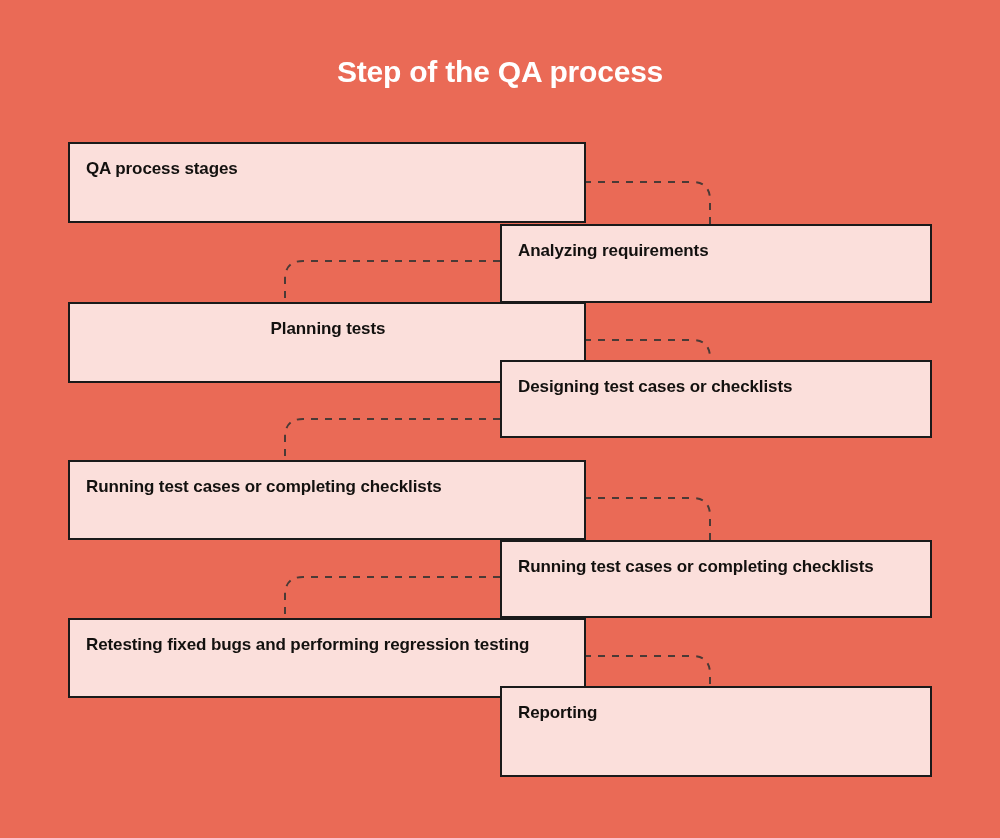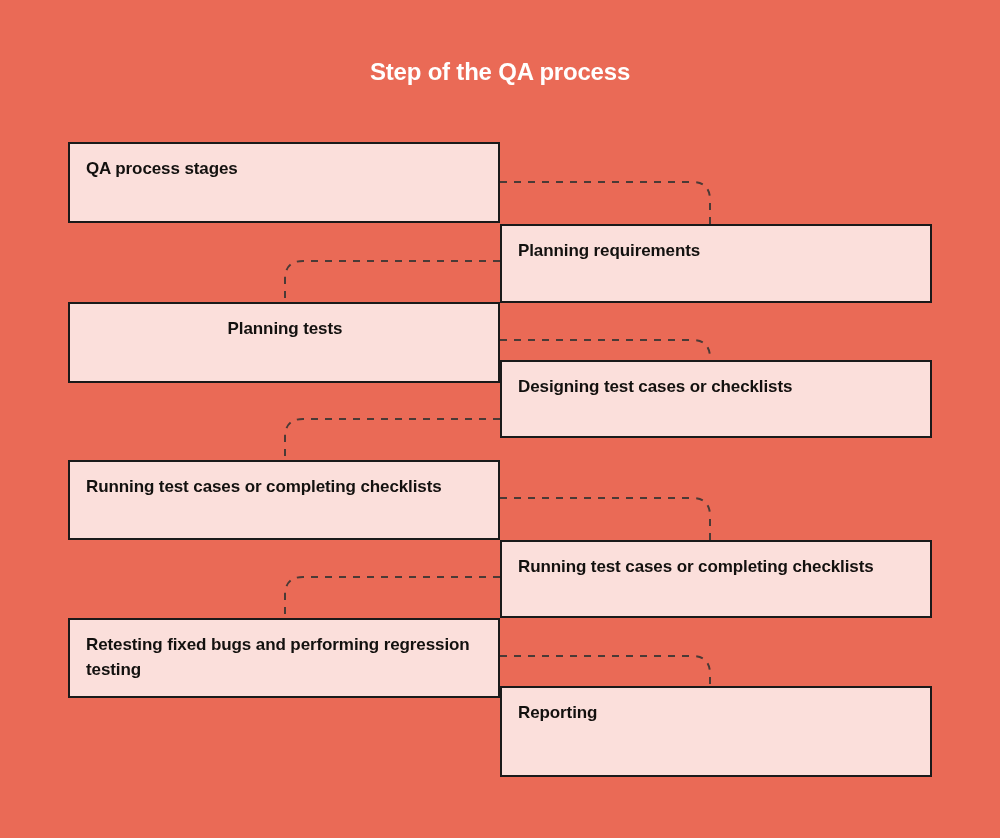--- a/index.html
+++ b/index.html
@@ -19,21 +19,21 @@
     width: 1000px;
     height: 838px;
   }
   .title {
     position: absolute;
     left: 0;
     top: 52px;
     width: 1000px;
     text-align: center;
     color: #FFFFFF;
-    font-size: 24px;
+    font-size: 30px;
     font-weight: bold;
     letter-spacing: -0.2px;
     line-height: 40px;
   }
   .connectors {
     position: absolute;
     left: 0;
     top: 0;
     width: 1000px;
     height: 838px;
@@ -49,21 +49,21 @@
     position: absolute;
     left: 16px;
     top: 12px;
     right: 14px;
     color: #13110F;
     font-size: 17px;
     font-weight: bold;
     line-height: 25px;
     letter-spacing: -0.1px;
   }
-  .box-left  { left: 68px;  width: 432px; }
+  .box-left  { left: 68px;  width: 518px; }
   .box-right { left: 500px; width: 432px; }
 </style>
 </head>
 <body>
 
 <div class="canvas">
 
   <div class="title">Step of the QA process</div>
 
   <svg class="connectors" viewBox="0 0 1000 838" width="1000" height="838">
@@ -76,21 +76,21 @@
       <path d="M500 577 H 303 Q 285 577 285 595 V 619"></path>
       <path d="M500 656 H 692 Q 710 656 710 674 V 698"></path>
     </g>
   </svg>
 
   <div class="box box-left" style="top:142px; height:81px;">
     <div class="box-label">QA process stages</div>
   </div>
 
   <div class="box box-right" style="top:224px; height:79px;">
-    <div class="box-label">Planning requirements</div>
+    <div class="box-label">Analyzing requirements</div>
   </div>
 
   <div class="box box-left" style="top:302px; height:81px;text-align:center;">
     <div class="box-label">Planning tests</div>
   </div>
 
   <div class="box box-right" style="top:360px; height:78px;">
     <div class="box-label">Designing test cases or checklists</div>
   </div>
 

